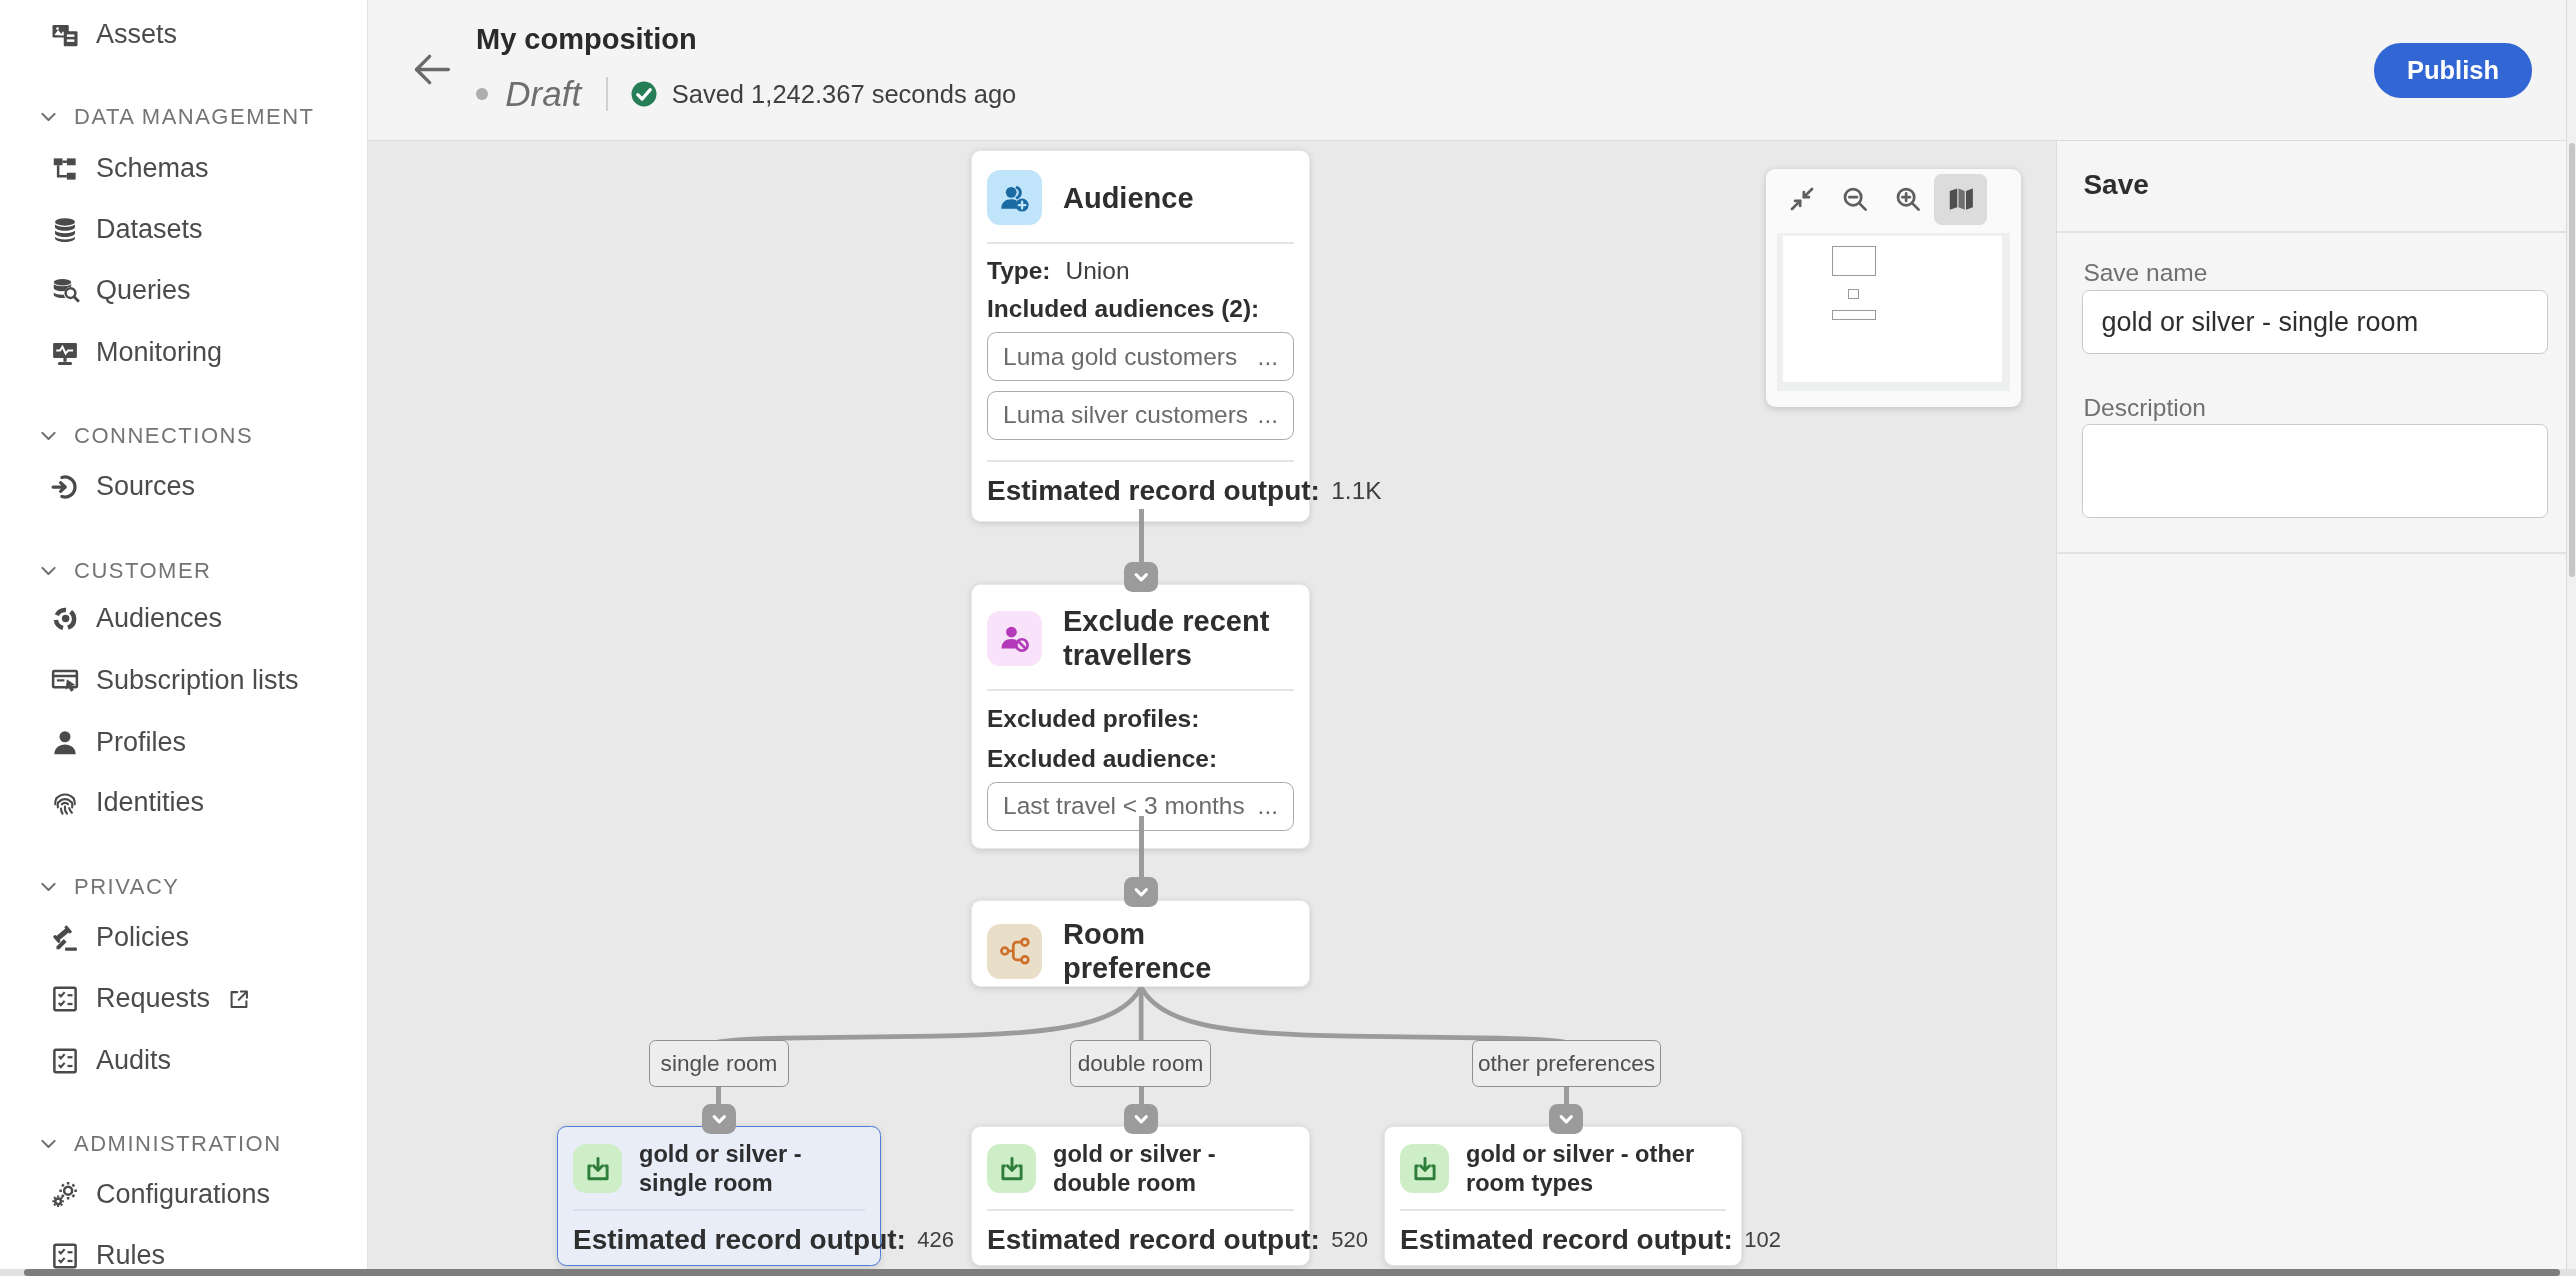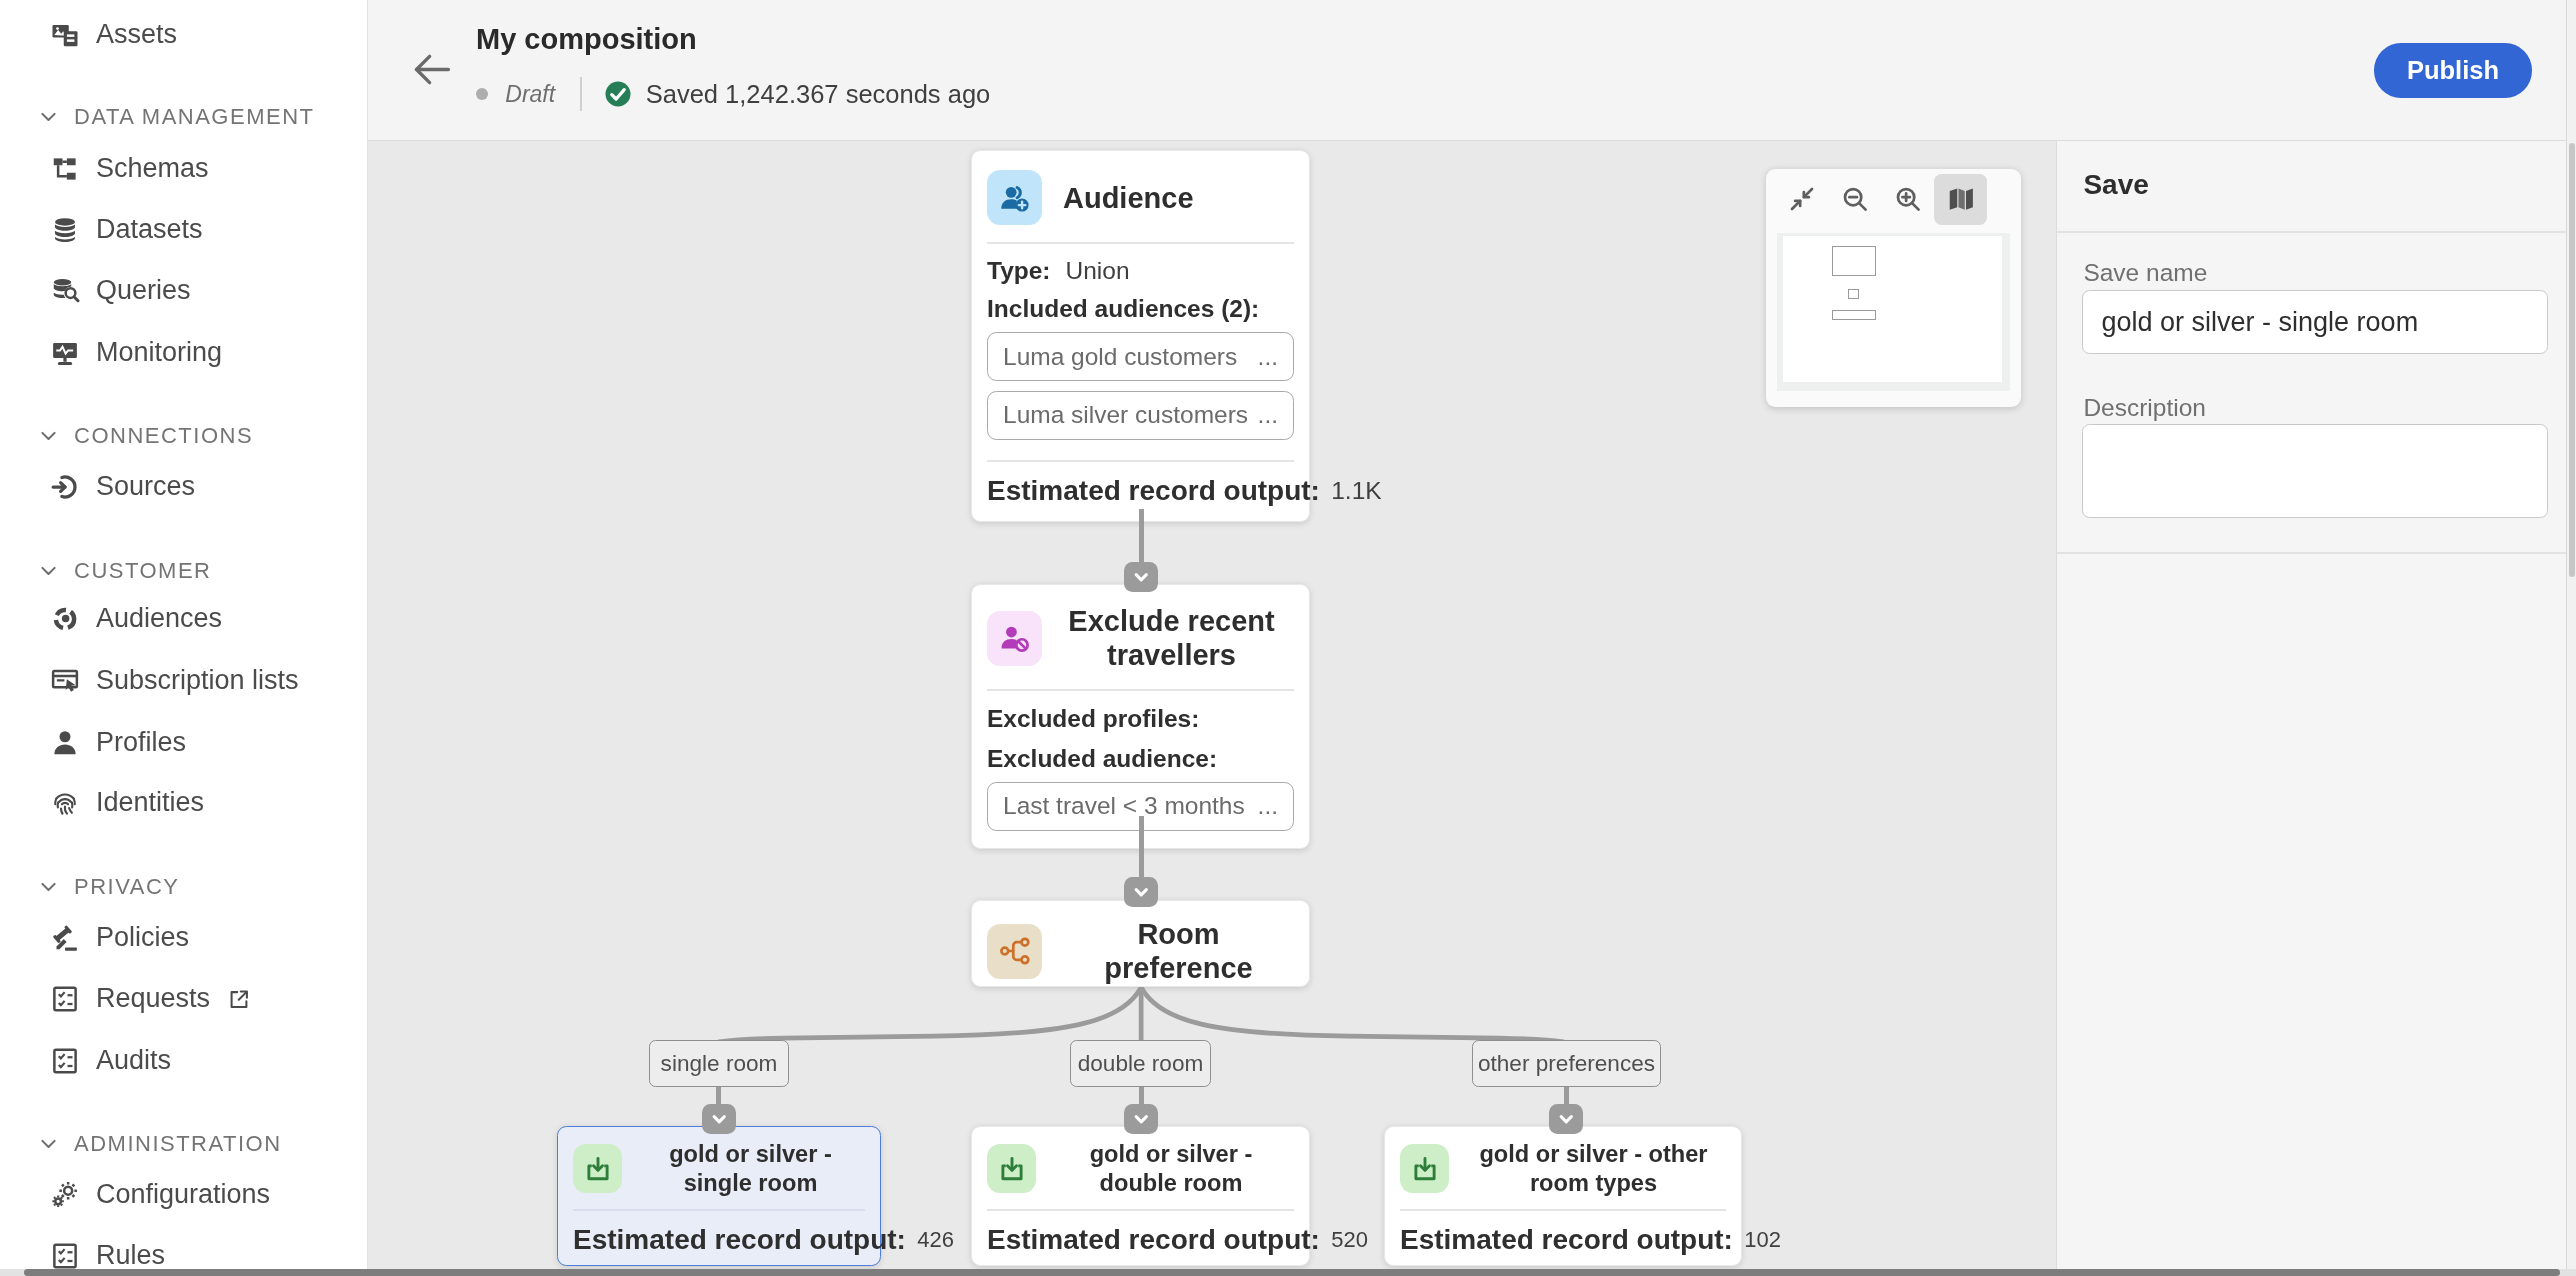--- a/index.html
+++ b/index.html
@@ -22,35 +22,35 @@
   .sb-sec-lab { margin-left:15px; font-size:22px; letter-spacing:1.5px; color:#747474; white-space:nowrap; }
 
   
   .header { position:absolute; left:368px; top:0; width:2208px; height:141px;
             background:#f4f4f4; border-bottom:1.9px solid #dcdcdc; z-index:4; }
   .back-btn { position:absolute; left:41px; top:47px; width:45px; height:45px; cursor:pointer; }
   .back-btn svg { width:45px; height:45px; }
   .hd-title { position:absolute; left:108px; top:22.6px; font-size:29px; font-weight:bold; color:#2a2a2a; }
   .hd-sub { position:absolute; left:108px; top:75px; height:38px; display:flex; align-items:center; }
   .hd-dot { width:12.3px; height:12.3px; border-radius:50%; background:#adadad; }
-  .hd-draft { margin-left:17px; font-style:italic; font-size:23px; color:#6e6e6e; }
+  .hd-draft { margin-left:17px; font-style:italic; font-size:35px; color:#6e6e6e; }
   .hd-vline { width:1.9px; height:34px; background:#d0d0d0; margin:0 21px 0 24.5px; }
   .hd-check { width:30px; height:30px; }
   .hd-check svg { width:30px; height:30px; }
   .hd-saved { margin-left:13.2px; font-size:25.5px; color:#3f3f3f; }
   .publish { position:absolute; right:44px; top:43px; height:55px; padding:0 33px;
              border:none; border-radius:27px; color:#fff; font-size:25.5px; font-weight:bold;
              font-family:inherit; cursor:pointer; }
 
   
   .canvas { position:absolute; left:368px; top:141px; width:1688px; height:1135px;
             background:#e9e9e9; overflow:hidden; }
   .card { position:absolute; background:#fff; border:0.9px solid #e8e8e8; border-radius:9.4px;
           box-shadow:0 1.9px 6.6px rgba(0,0,0,.13); cursor:pointer; }
-  .card-hd { display:flex; align-items:center; padding:19px 15px 17px 15px;text-align:center; }
+  .card-hd { display:flex; align-items:center; padding:19px 15px 17px 15px; }
   .tile { border-radius:13.2px; display:flex; align-items:center; justify-content:center; flex:0 0 auto; }
   .tile-lg { width:55px; height:55px; } .tile-lg svg { width:34px; height:34px; }
   .tile-sm { width:49px; height:49px; } .tile-sm svg { width:30px; height:30px; }
   .card-title { margin-left:21px; font-size:29px; font-weight:bold; color:#2e2e2e; line-height:1.18; }
   .leaf-title { margin-left:17px; font-size:23.6px; font-weight:bold; color:#2e2e2e; line-height:1.22; }
   .hr { height:1.9px; background:#e4e4e4; margin:0 15px; }
   .card-bd { padding:13.2px 15px 9.4px 15px; }
   .kv { display:flex; align-items:flex-end; margin-bottom:9.4px; }
   .k  { font-size:24.5px; font-weight:bold; color:#2f2f2f; white-space:nowrap; }
   .v  { font-size:24.5px; color:#3f3f3f; margin-left:15px; }

